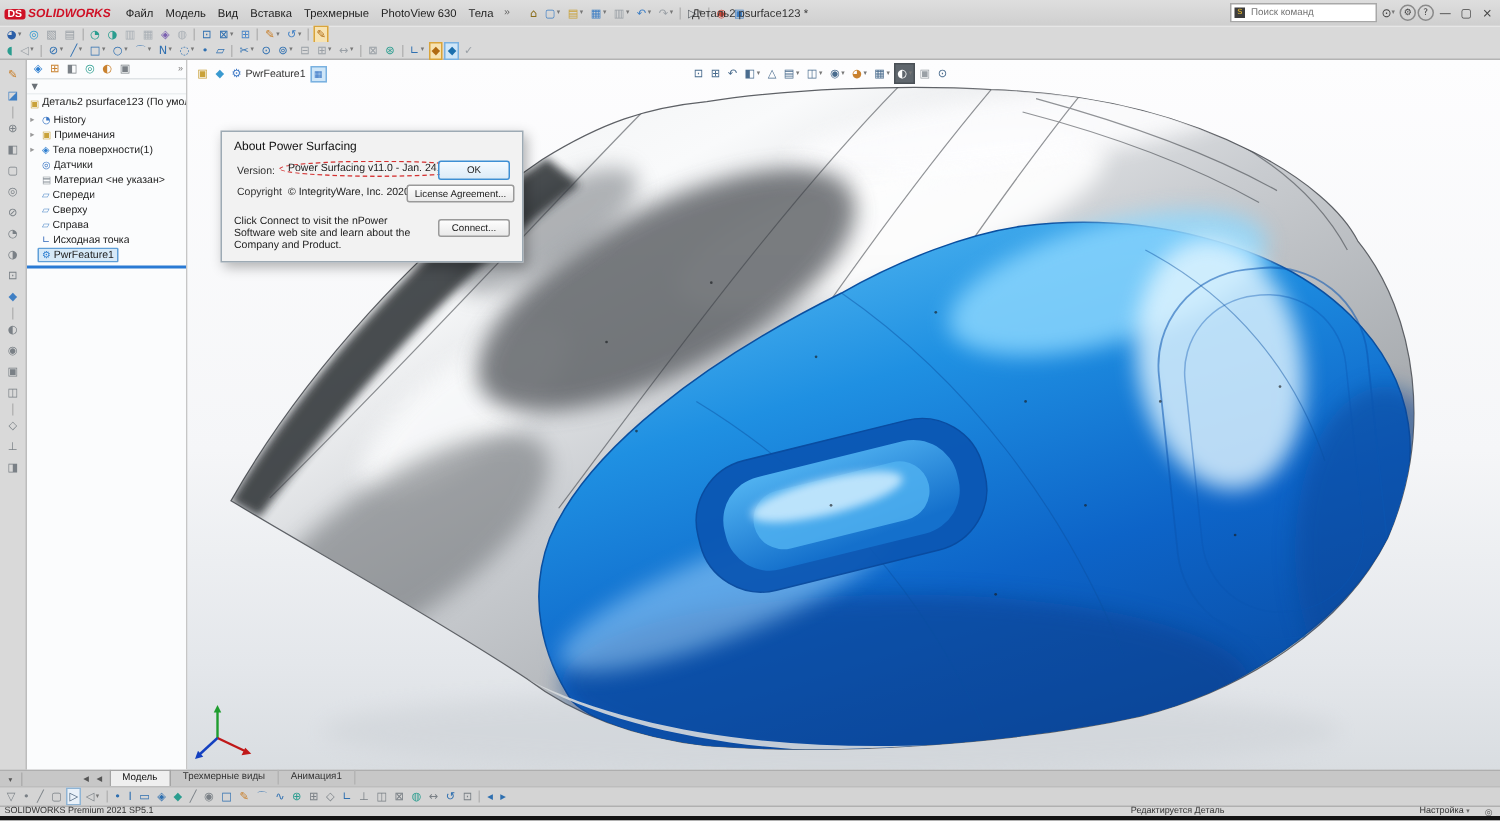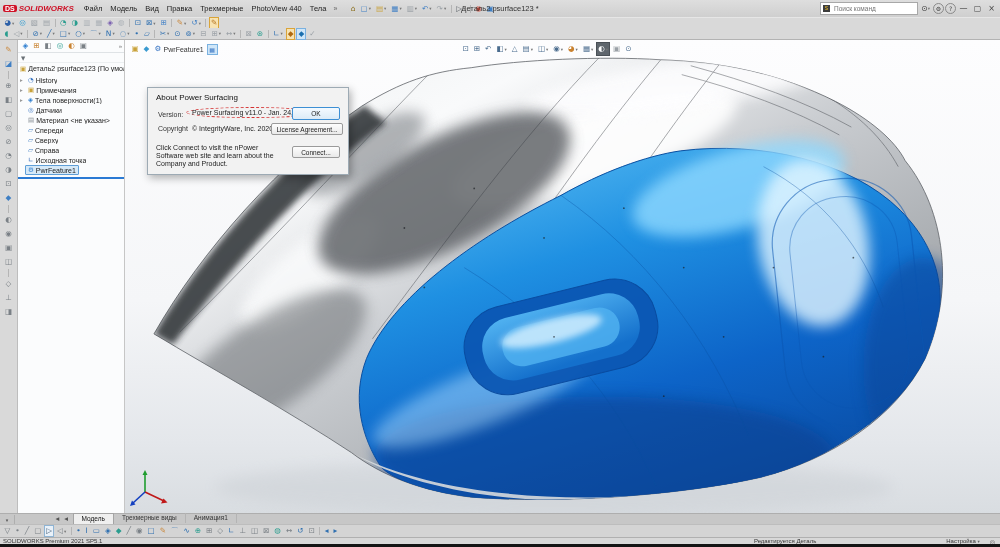--- a/index.html
+++ b/index.html
@@ -89,23 +89,23 @@
 <body>
 
 <div class="app">
 
   <div class="titlebar">
     <span class="logo"><b class="mark">DS</b><span>SOLIDWORKS</span></span>
     <nav class="menus">
         <span class="menu-item">Файл</span>
         <span class="menu-item">Модель</span>
         <span class="menu-item">Вид</span>
-        <span class="menu-item">Правка</span>
+        <span class="menu-item">Вставка</span>
         <span class="menu-item">Трехмерные</span>
-        <span class="menu-item">PhotoView 440</span>
+        <span class="menu-item">PhotoView 630</span>
         <span class="menu-item">Тела</span>
       </nav>
     <span class="menu-pin">»</span>
     <div class="qat">
         <span class="ticn">
           <b style="color: rgb(138, 109, 26);">⌂</b>
         </span>
         <span class="ticn">
           <b style="color: rgb(63, 127, 196);">▢</b>
           <i class="dd">▾</i>

